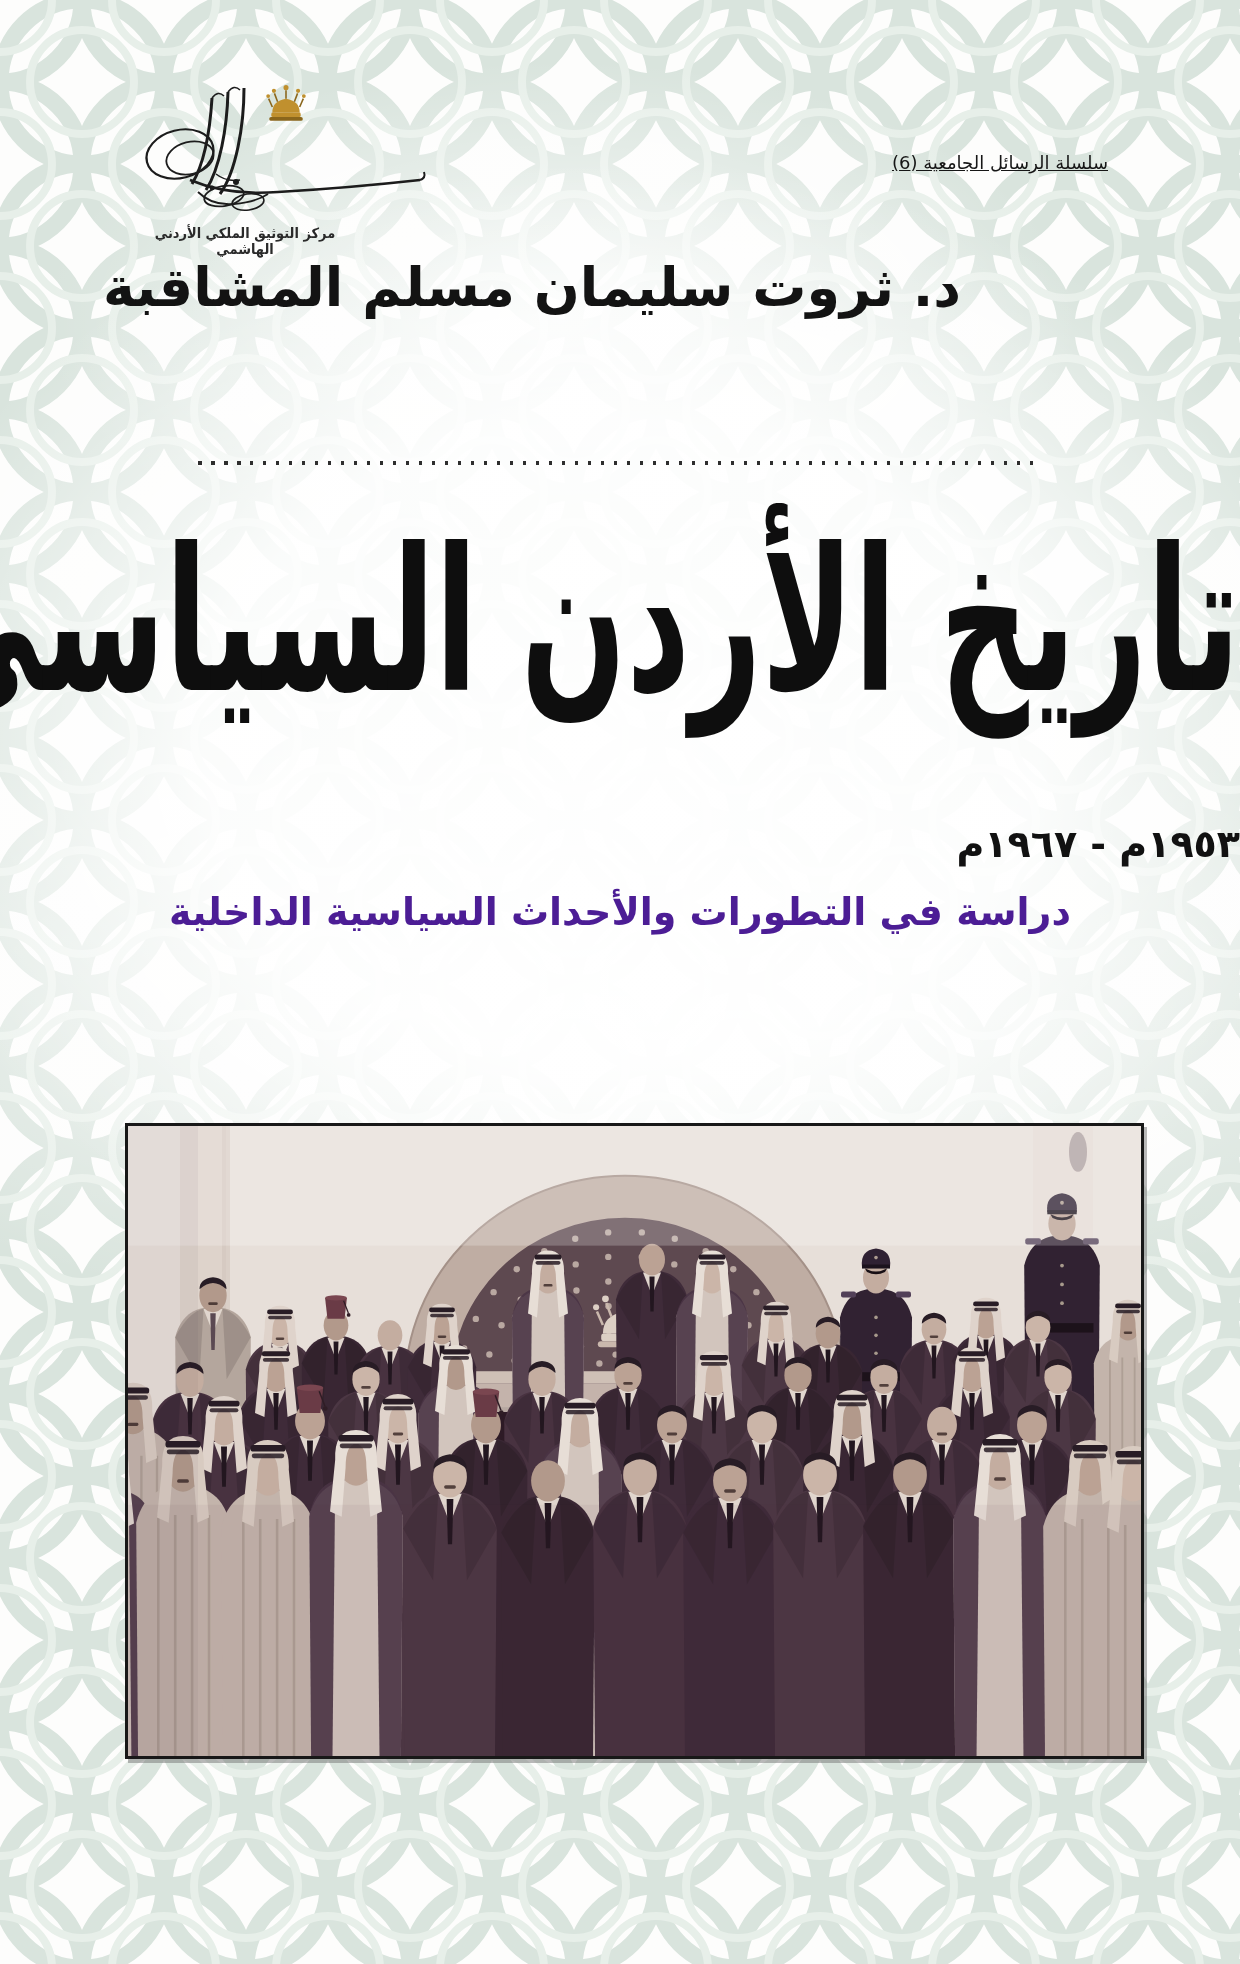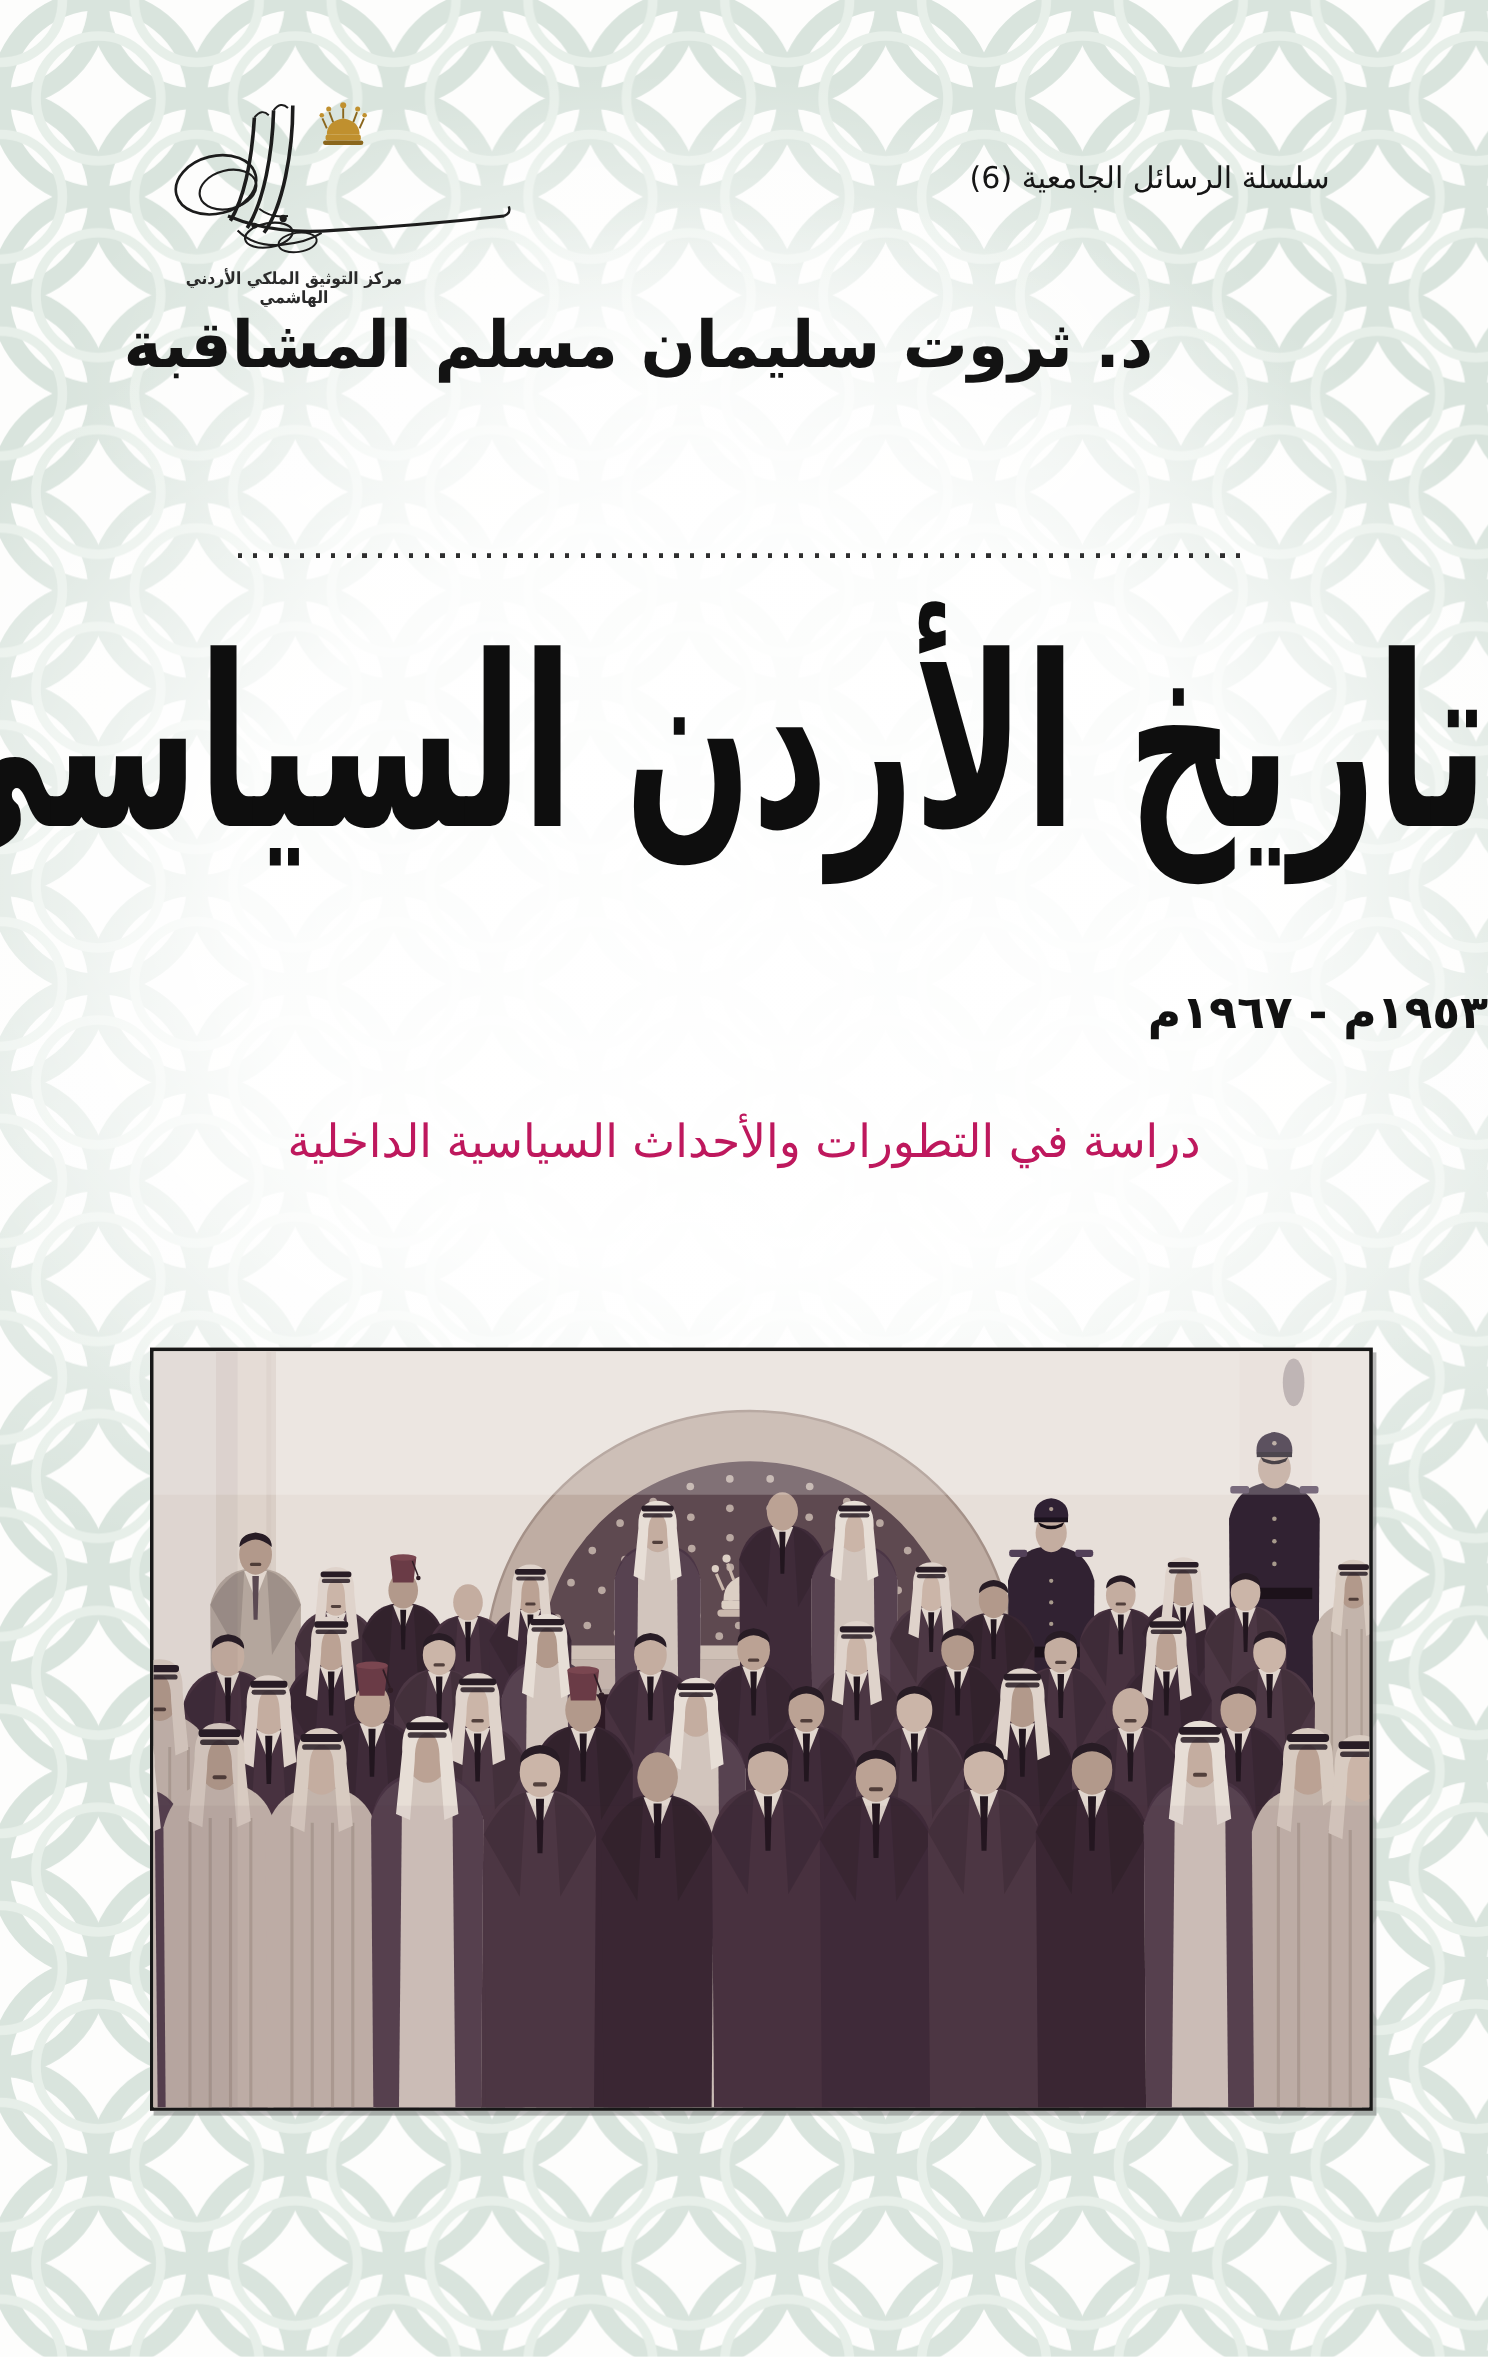--- a/index.html
+++ b/index.html
@@ -15,42 +15,42 @@
       radial-gradient(ellipse 760px 580px at 620px 740px, rgba(255,255,255,.97) 0%, rgba(255,255,255,.88) 55%, rgba(255,255,255,0) 100%),
       radial-gradient(ellipse 900px 330px at 620px 1010px, rgba(255,255,255,.92) 0%, rgba(255,255,255,0) 100%),
       radial-gradient(ellipse 520px 260px at 560px 320px, rgba(255,255,255,.85) 0%, rgba(255,255,255,0) 100%);
   }
   .logo{position:absolute;left:128px;top:76px;width:300px;height:150px}
   .logo-caption{
     position:absolute;left:136px;top:226px;width:218px;text-align:center;
     font-size:13px;font-weight:bold;color:#2a2a2a;direction:rtl;transform:scaleY(1.08);
   }
   .series{
-    position:absolute;top:134px;right:132px;font-size:25px;direction:rtl;color:#161616;
+    position:absolute;top:152px;right:132px;font-size:18px;direction:rtl;color:#161616;text-decoration:underline;
   }
   .author{
     position:absolute;top:256px;left:0;width:100%;text-align:center;direction:rtl;
     font-size:54px;font-weight:bold;transform:translateX(-88px);color:#131313;
   }
   .dots{
     position:absolute;top:461px;left:198px;width:844px;height:4px;
     background:repeating-linear-gradient(90deg,#2e2e2e 0 3.5px,transparent 3.5px 13px);
   }
   .title{position:absolute;top:525px;left:0;width:100%;text-align:center;direction:rtl}
   .title span{
     display:inline-block;font-size:124px;font-weight:bold;line-height:1.1;
     transform:scaleY(1.6);transform-origin:50% 15%;color:#0e0e0e;white-space:nowrap;
   }
   .daterange{
     position:absolute;top:822px;left:0;width:100%;text-align:right;direction:rtl;
     font-size:38px;font-weight:bold;color:#111;
   }
   .subtitle{
-    position:absolute;top:929px;left:0;width:100%;text-align:center;direction:rtl;
-    font-size:38px;font-weight:normal;color:#be185d;
+    position:absolute;top:890px;left:0;width:100%;text-align:center;direction:rtl;
+    font-size:38px;font-weight:bold;color:#4c1d95;
   }
   .photo{
     position:absolute;left:125px;top:1123px;width:1013px;height:630px;
     border:3px solid #181818;background:#e9e2db;
     box-shadow:3px 4px 0 rgba(115,115,115,.5);
   }
   .photo svg{display:block;width:100%;height:100%}
 </style>
 </head>
 <body>

